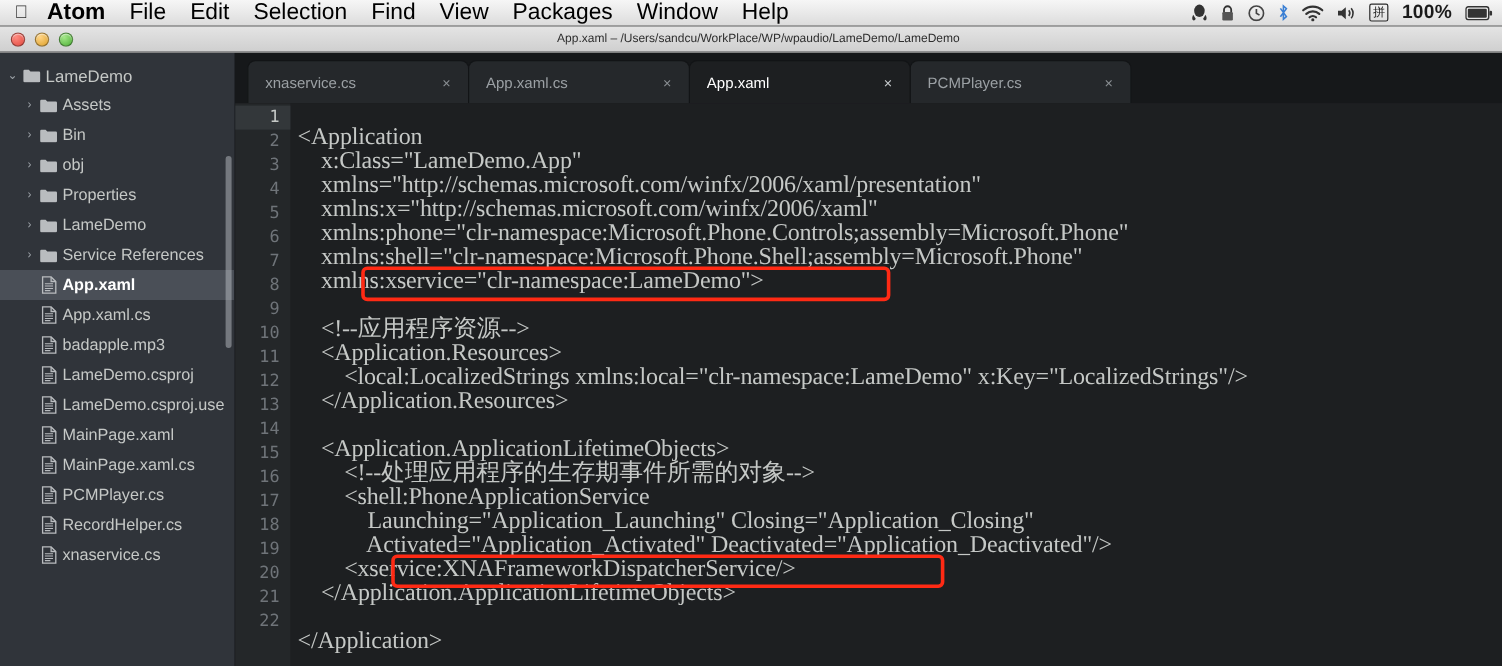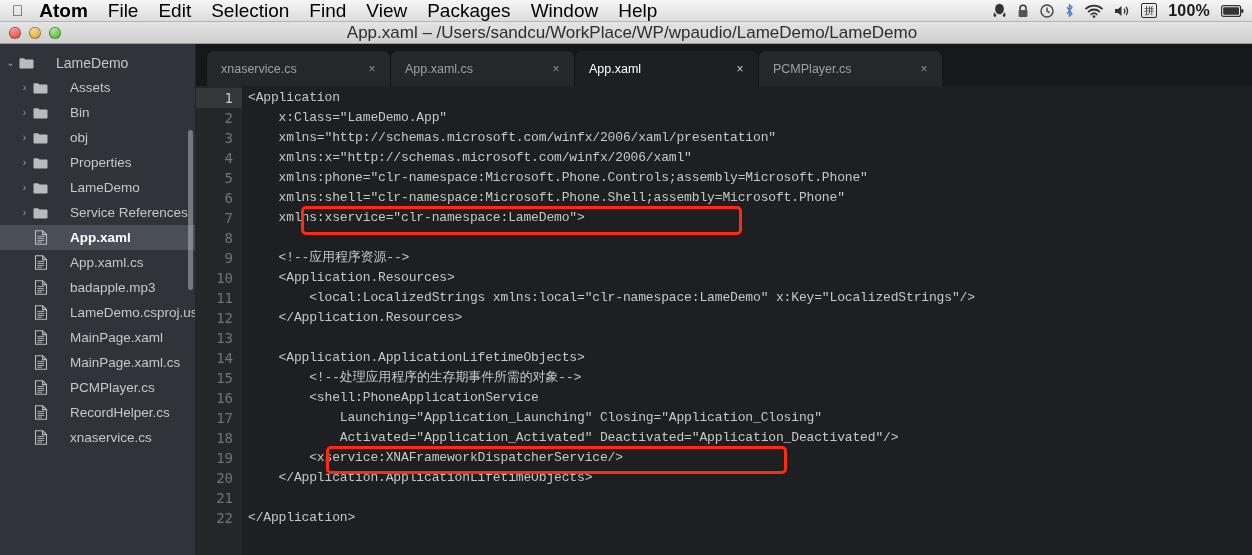--- a/index.html
+++ b/index.html
@@ -53,21 +53,21 @@
   .tl {
     width: 12px; height: 12px; border-radius: 50%;
     border: .5px solid rgba(0,0,0,.35);
     box-shadow: inset 0 1px 1px rgba(255,255,255,.55);
   }
   .tl.red    { background: radial-gradient(circle at 35% 30%, #ff8b80, #e0483e); }
   .tl.yellow { background: radial-gradient(circle at 35% 30%, #ffd487, #dda029); }
   .tl.green  { background: radial-gradient(circle at 35% 30%, #a5e88a, #4caf35); }
   .title-text {
     position: absolute; left: 12px; right: 0; text-align: center;
-    font-size: 17px; color: #2e2e2e;
+    font-size: 10px; color: #2e2e2e;
     white-space: nowrap; pointer-events: none;
   }
 
   
   .app {
     position: absolute; top: 44px; left: 0;
     width: 1252px; height: 511px;
     background: #1d1f21;
     display: flex;
   }
@@ -94,21 +94,21 @@
   .tree-row.lvl1 { padding-left: 18px; }
   .tree-row.selected { background: #4a4f57; color: #ffffff; font-weight: bold; }
   .disc {
     width: 13px; flex: 0 0 13px;
     font-size: 10px; color: #9aa0a6;
     text-align: center;
   }
   .disc.open { color: #9aa0a6; }
   .ficon { flex: 0 0 19px; display: inline-flex; align-items: center; justify-content: center; }
   .ficon svg { display: block; }
-  .tree-label { margin-left: 20px; }
+  .tree-label { margin-left: 2px; }
 
   
   .side-scroll {
     position: absolute; right: 2px; top: 86px;
     width: 5px; height: 160px; border-radius: 3px;
     background: rgba(200,205,210,.45);
   }
 
   
   .editor-pane {
@@ -172,22 +172,23 @@
     font-family: "DejaVu Sans Mono", monospace;
     font-size: 14px; color: #6f7479;
   }
   .gutter .gline.cur { background: #33373a; color: #c5c8c6; }
 
   .code {
     flex: 1 1 auto;
     position: relative;
     padding-top: 2px;
     padding-left: 6px;
-    font-family: Liberation Mono, monospace;
-    font-size: 13px;
+    font-family: Liberation Serif, serif;
+    font-size: 20px;
+    margin-top: 16px;
   }
   .code .cline {
     height: 20px; line-height: 20px;
     color: #c5c8c6;
     white-space: pre;
     letter-spacing: -0.15px;
   }
 
   
   .annot {
@@ -370,20 +371,31 @@
         <div class="tree-row lvl1">
           <span class="disc"></span>
           <span class="ficon">
             <svg width="14" height="15" viewBox="0 0 14 15">
               <path d="M1.5 0.8 H8.6 L12.5 4.6 V14.2 H1.5 Z" fill="none" stroke="#b9bcbf" stroke-width="1.1"></path>
               <path d="M8.6 0.8 V4.6 H12.5" fill="none" stroke="#b9bcbf" stroke-width="1.1"></path>
               <path d="M3.4 6.4 H10.2 M3.4 8.4 H10.2 M3.4 10.4 H10.2 M3.4 12.2 H8" stroke="#b9bcbf" stroke-width=".9"></path>
             </svg>
           </span>
           <span class="tree-label">badapple.mp3</span>
+        </div>
+        <div class="tree-row lvl1">
+          <span class="disc"></span>
+          <span class="ficon">
+            <svg width="14" height="15" viewBox="0 0 14 15">
+              <path d="M1.5 0.8 H8.6 L12.5 4.6 V14.2 H1.5 Z" fill="none" stroke="#b9bcbf" stroke-width="1.1"></path>
+              <path d="M8.6 0.8 V4.6 H12.5" fill="none" stroke="#b9bcbf" stroke-width="1.1"></path>
+              <path d="M3.4 6.4 H10.2 M3.4 8.4 H10.2 M3.4 10.4 H10.2 M3.4 12.2 H8" stroke="#b9bcbf" stroke-width=".9"></path>
+            </svg>
+          </span>
+          <span class="tree-label">LameDemo.csproj</span>
         </div>
         <div class="tree-row lvl1">
           <span class="disc"></span>
           <span class="ficon">
             <svg width="14" height="15" viewBox="0 0 14 15">
               <path d="M1.5 0.8 H8.6 L12.5 4.6 V14.2 H1.5 Z" fill="none" stroke="#b9bcbf" stroke-width="1.1"></path>
               <path d="M8.6 0.8 V4.6 H12.5" fill="none" stroke="#b9bcbf" stroke-width="1.1"></path>
               <path d="M3.4 6.4 H10.2 M3.4 8.4 H10.2 M3.4 10.4 H10.2 M3.4 12.2 H8" stroke="#b9bcbf" stroke-width=".9"></path>
             </svg>
           </span>

